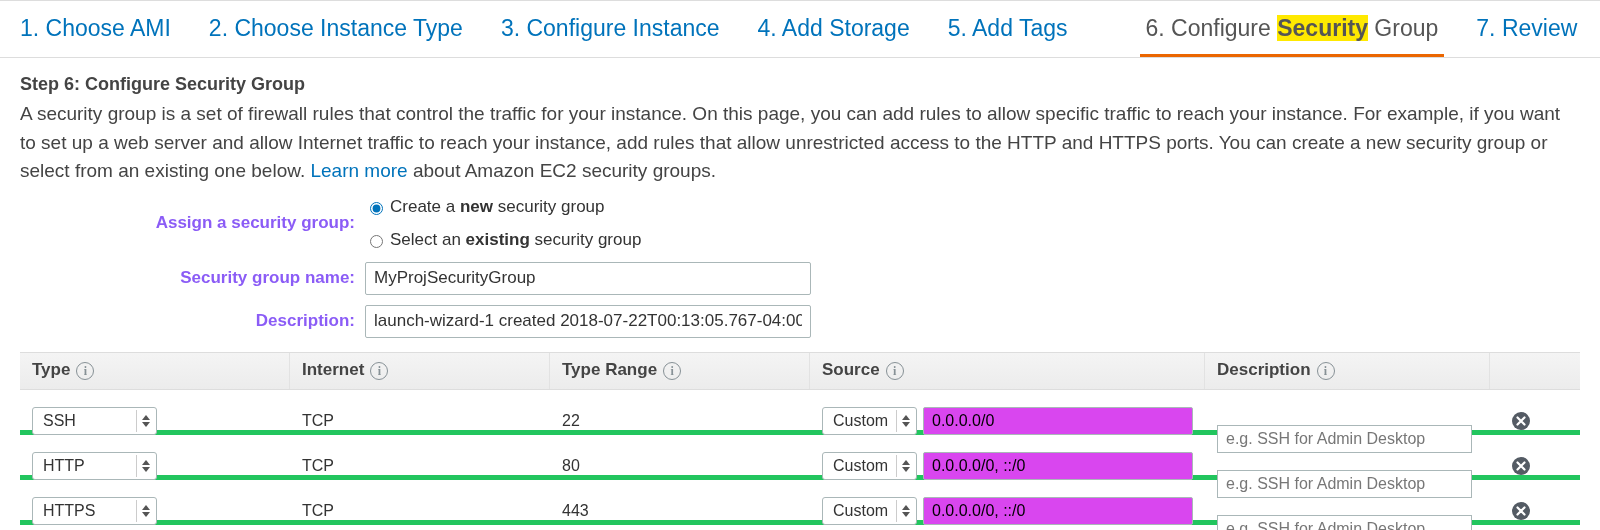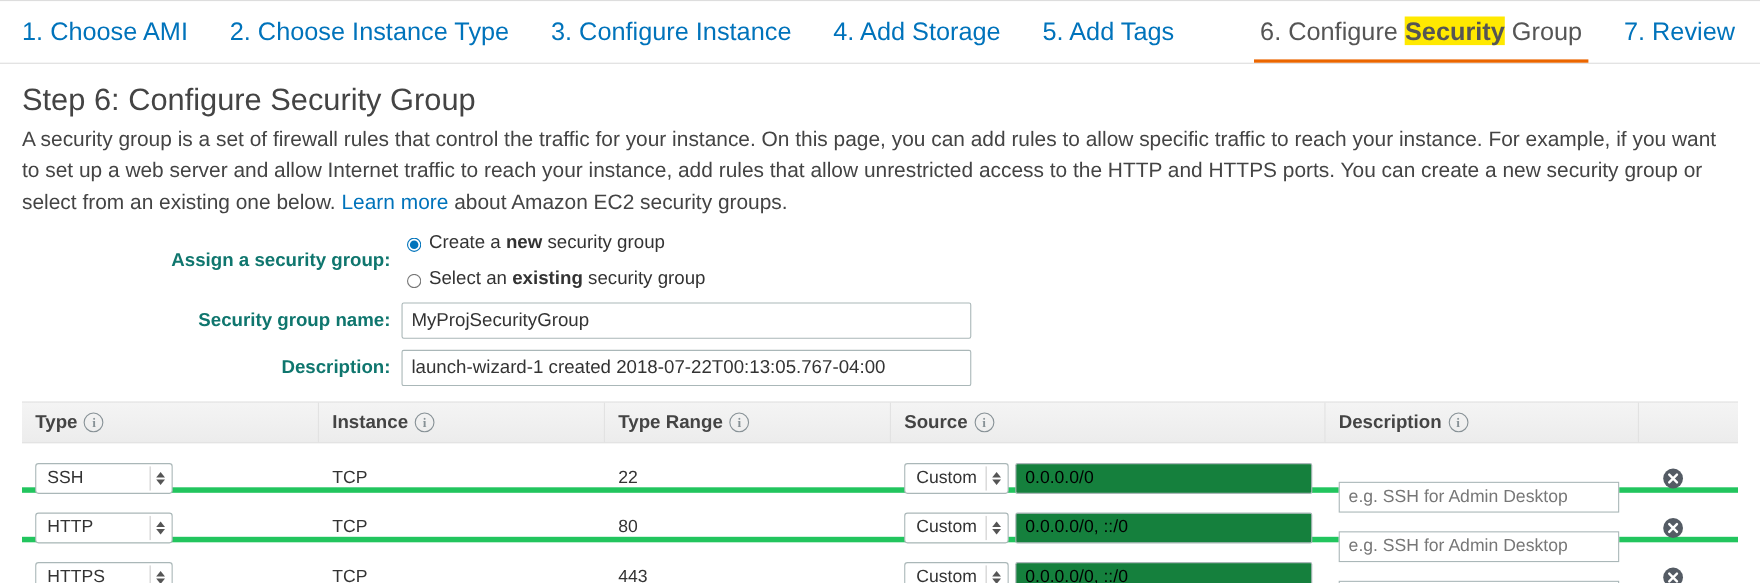--- a/index.html
+++ b/index.html
@@ -42,22 +42,22 @@
     border-bottom:3px solid var(--orange);
     margin-left:40px;
   }
   .wizard .step.active .kw{
     background:var(--hl);
     font-weight:700;
   }
 
   
   .title{
-    font-size:28px;
-    font-weight:400;
+    font-size:18px;
+    font-weight:700;
     margin:14px 20px 2px;
     color:#444;
   }
   .intro{
     margin:4px 20px 10px;
     color:#444;
     font-size:19px;
     line-height:1.5;
   }
   .intro a{color:var(--blue);text-decoration:none}
@@ -67,29 +67,29 @@
     display:grid;
     grid-template-columns:345px 1fr;
     row-gap:10px;
     margin:6px 20px 14px;
     font-size:17px;
   }
   .form .lbl{
     text-align:right;
     padding-right:10px;
     font-weight:700;
-    color:#0f766e;
+    color:#8b5cf6;
     align-self:center;
   }
   .form .val{display:flex;align-items:center;gap:6px}
   .radio{display:flex;flex-direction:column;gap:10px}
   .radio label{display:flex;align-items:center;gap:4px;color:#333}
   .radio b{font-weight:700}
   .tinput{
-    width:518px;
+    width:446px;
     font:inherit;
     padding:4px 8px;
     border:1px solid var(--input-border);
     border-radius:2px;
     color:#333;
     background:#fff;
   }
 
   
   .tbl{margin:0 20px}
@@ -132,21 +132,21 @@
   }
   .sel .arrows::before,.sel .arrows::after{
     content:"";width:0;height:0;border-left:4px solid transparent;border-right:4px solid transparent;
   }
   .sel .arrows::before{border-bottom:5px solid #555;margin-bottom:2px}
   .sel .arrows::after{border-top:5px solid #555}
 
   .src-wrap{display:flex;gap:6px;align-items:center}
   .src-wrap .cidr{
     height:28px;width:270px;border:1px solid var(--input-border);border-radius:2px;
-    padding:2px 8px;font:inherit;background:#15803d;
+    padding:2px 8px;font:inherit;background:#d946ef;
   }
   .desc-in{
     height:28px;width:255px;border:1px solid var(--input-border);border-radius:0;
     padding:2px 8px;font:inherit;background:#fff;color:#4d7c0f;margin-top:35px;
   }
   .desc-in::placeholder{color:#777}
 
   .del svg{display:block;margin:auto;cursor:pointer}
 
   
@@ -216,21 +216,21 @@
 </div>
 
 
 <div class="tbl">
   <div class="thead">
     <div class="cell">
         <span>Type</span>
         <span class="info-icon">i</span>
       </div>
     <div class="cell">
-        <span>Instance</span>
+        <span>Internet</span>
         <span class="info-icon">i</span>
       </div>
     <div class="cell">
         <span>Type Range</span>
         <span class="info-icon">i</span>
       </div>
     <div class="cell">
         <span>Source</span>
         <span class="info-icon">i</span>
       </div>

